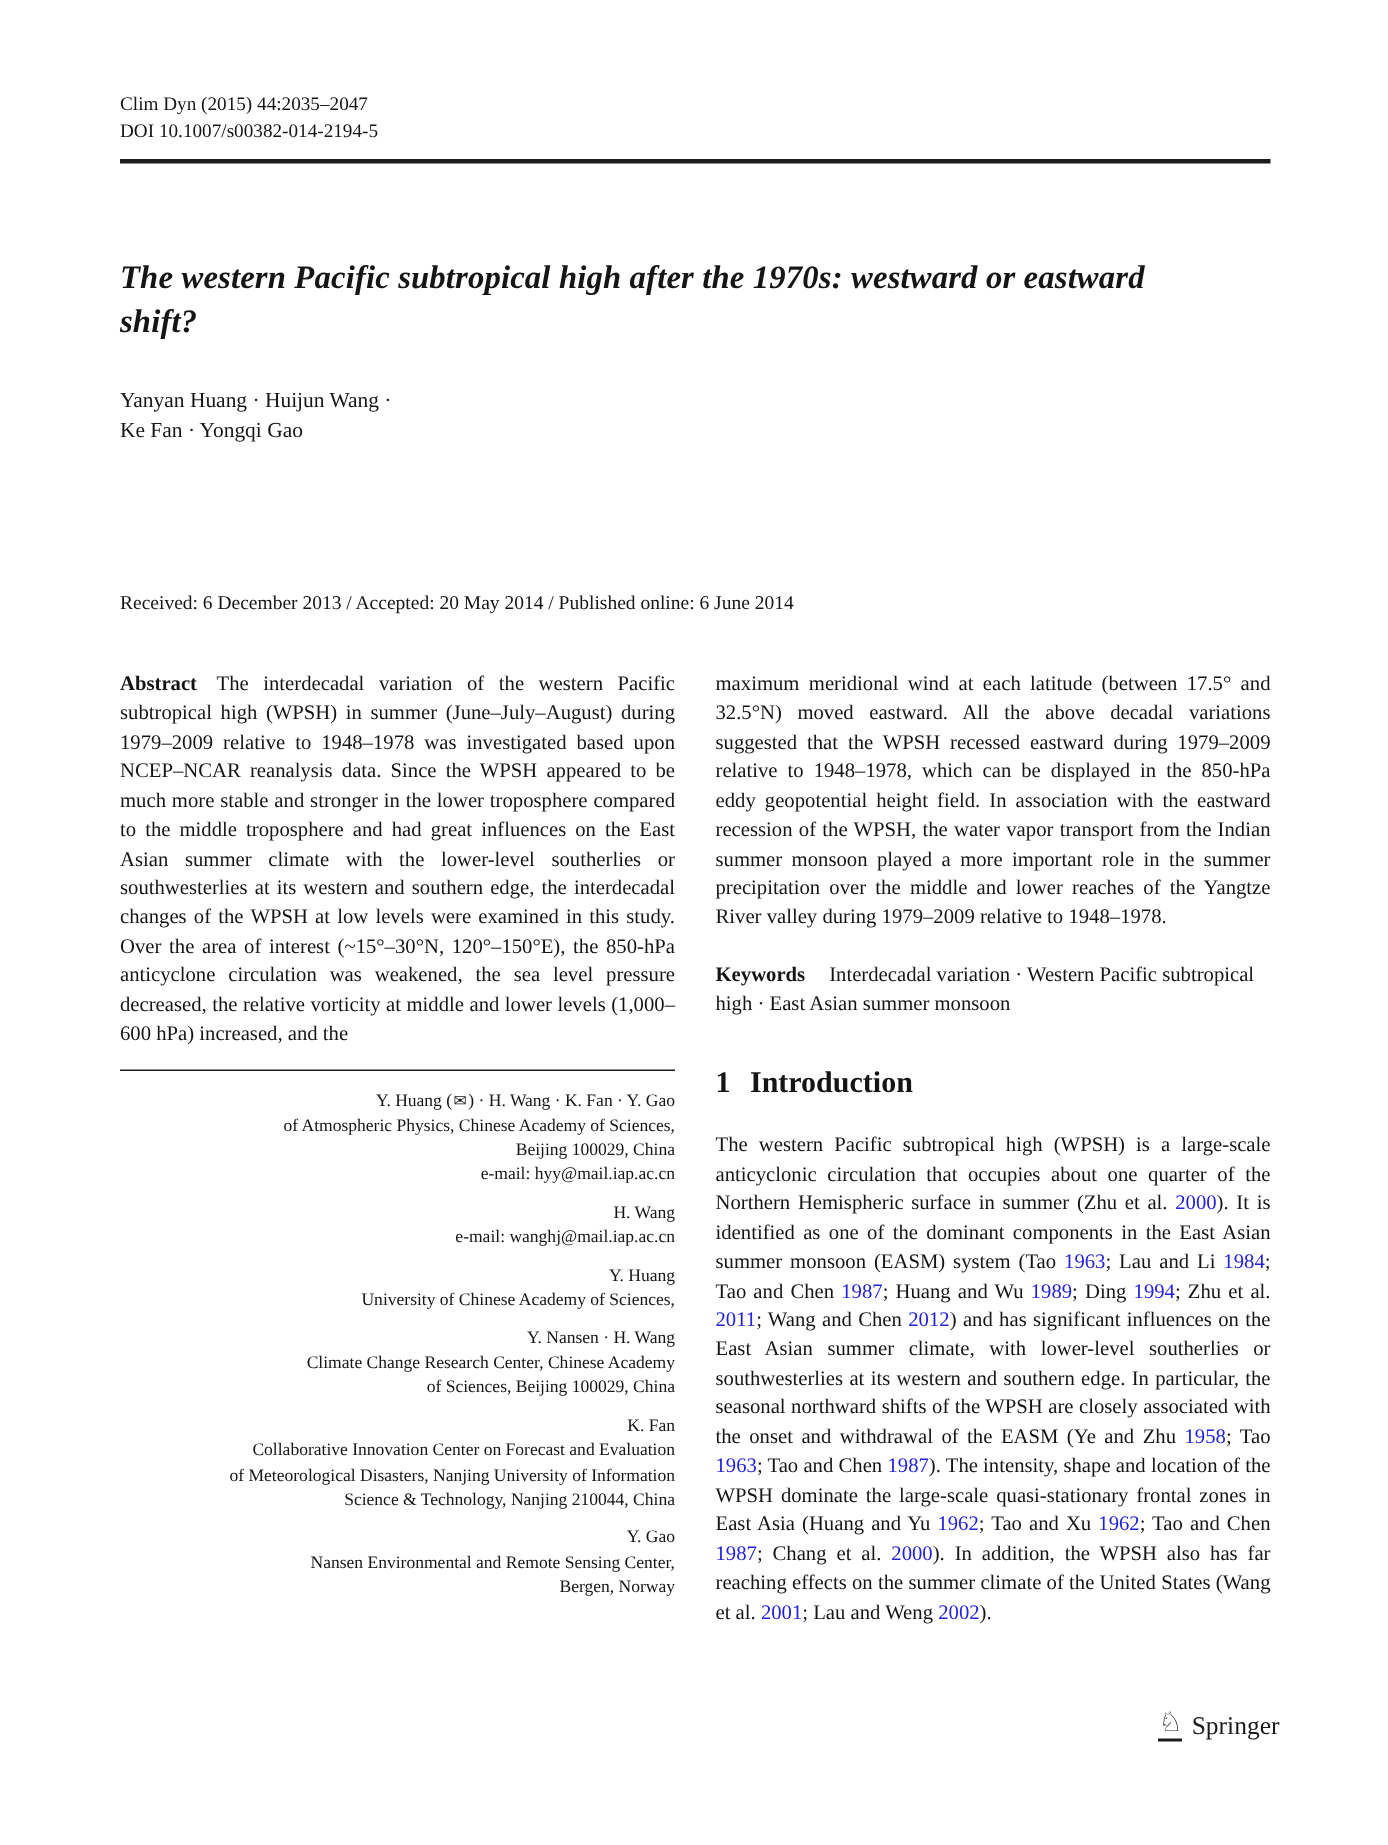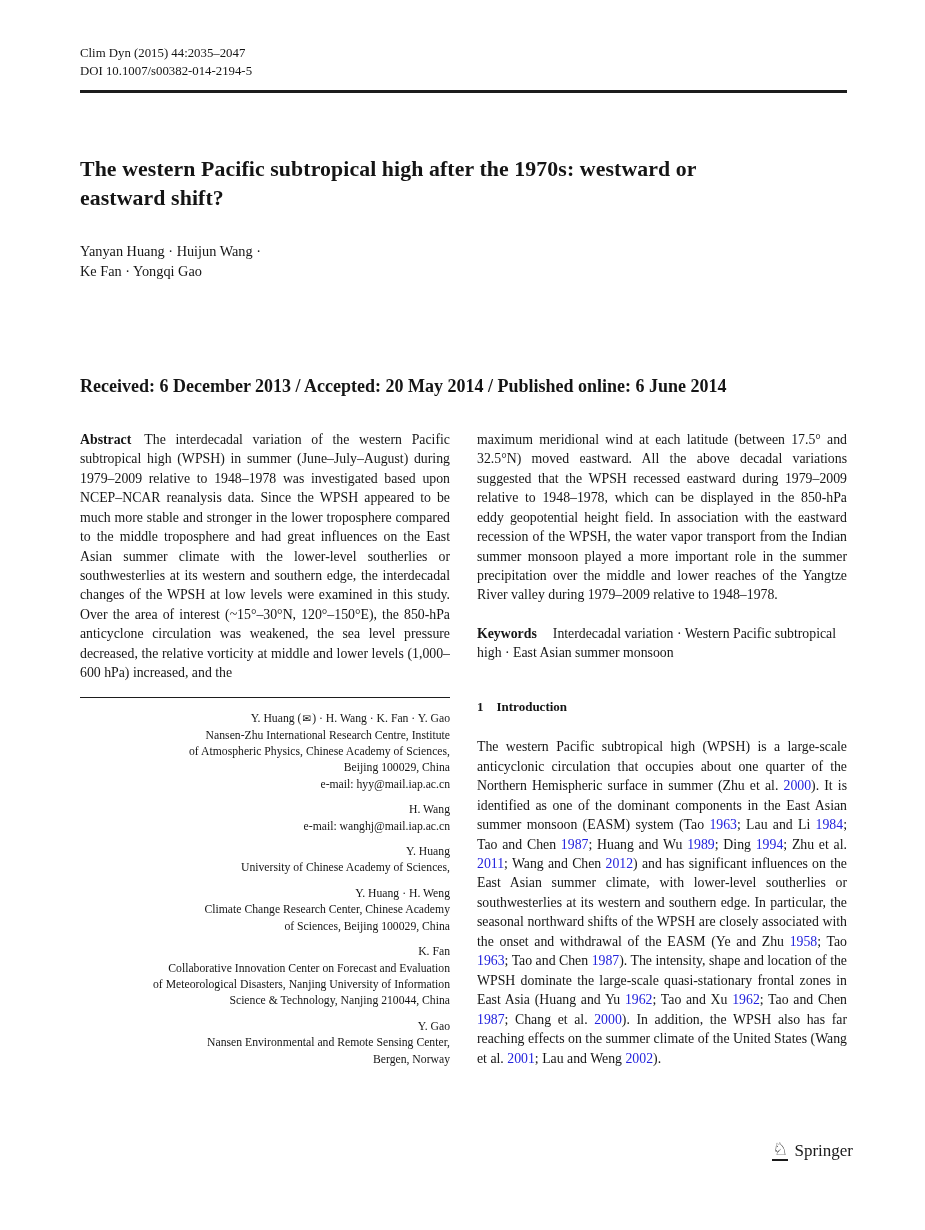--- a/index.html
+++ b/index.html
@@ -3,43 +3,43 @@
 <meta charset="utf-8">
 <style>
   html,body{margin:0;padding:0;background:#ffffff;}
   .page{
     position:relative;
     width:925px;height:1230px;
     background:#ffffff;
     color:#151515;
     font-family:"Liberation Serif","DejaVu Serif",serif;
     box-sizing:border-box;
-    padding:44px 78px 0 80px;
+    padding:60px 78px 0 80px;
     overflow:hidden;
   }
   .journal-line{font-size:12.8px;line-height:18px;}
   .header-rule{height:2.5px;background:#1d1d1d;margin-top:10px;}
   .title{
     margin-top:62px;
     font-size:21.8px;font-weight:700;line-height:1.35;
     max-width:700px;letter-spacing:0.1px;
   }
   .authors{margin-top:29px;font-size:14.3px;font-weight:400;line-height:19.5px;max-width:420px;}
-  .dates{margin-top:97px;font-size:18px;line-height:16.5px;font-weight:bold;}
+  .dates{margin-top:97px;font-size:13px;line-height:16.5px;}
   .cols{margin-top:35px;display:flex;gap:27px;}
   .col{width:370px;font-size:13.8px;line-height:19.45px;text-align:justify;}
   .b{font-weight:700;}
   .label-gap{display:inline-block;width:13px;}
   .kw-gap{display:inline-block;width:16px;}
   .fn-rule{height:1.5px;background:#1d1d1d;margin-top:14px;}
   .footnotes{margin-top:12px;font-size:11.7px;line-height:16.4px;text-align:right;}
   .fn-block{margin-bottom:9px;}
   .env{font-family:"DejaVu Sans",sans-serif;font-size:10.5px;padding:0 1px;}
   .kw{margin-top:19px;text-align:left;}
-  .sec-heading{margin-top:34px;font-size:13px;font-weight:700;}
+  .sec-heading{margin-top:34px;font-size:20px;font-weight:700;}
   .sec-num{margin-right:13px;}
   .intro{margin-top:21px;}
   .cite{color:var(--link-blue,#2222dd);cursor:pointer;}
   .springer{
     position:absolute;right:72px;top:1140px;
     display:flex;align-items:center;
     font-size:17px;color:#1a1a1a;
   }
   .knight{
     font-family:"DejaVu Sans",sans-serif;
@@ -50,21 +50,21 @@
 </style>
 </head>
 <body>
 
 <div class="page">
 
   <div class="journal-line">Clim Dyn (2015) 44:2035–2047</div>
   <div class="journal-line">DOI 10.1007/s00382-014-2194-5</div>
   <div class="header-rule"></div>
 
-  <h1 class="title" style="margin-bottom:0;">The western Pacific subtropical high after the 1970s: westward or eastward shift?</h1>
+  <h1 class="title" style="margin-bottom:0;font-style:italic;">The western Pacific subtropical high after the 1970s: westward or eastward shift?</h1>
 
   <div class="authors">
     <div>Yanyan Huang · Huijun Wang ·</div>
     <div>Ke Fan · Yongqi Gao</div>
   </div>
 
   <div class="dates">
     <div>Received: 6 December 2013 / Accepted: 20 May 2014 / Published online: 6 June 2014</div>
   </div>
 
@@ -74,37 +74,36 @@
       <div>
         <span class="b">Abstract</span><span class="label-gap"></span><span>The interdecadal variation of the western Pacific subtropical high (WPSH) in summer (June–July–August) during 1979–2009 relative to 1948–1978 was investigated based upon NCEP–NCAR reanalysis data. Since the WPSH appeared to be much more stable and stronger in the lower troposphere compared to the middle troposphere and had great influences on the East Asian summer climate with the lower-level southerlies or southwesterlies at its western and southern edge, the interdecadal changes of the WPSH at low levels were examined in this study. Over the area of interest (~15°–30°N, 120°–150°E), the 850-hPa anticyclone circulation was weakened, the sea level pressure decreased, the relative vorticity at middle and lower levels (1,000–600 hPa) increased, and the</span>
       </div>
 
       <div class="fn-rule"></div>
 
       <div class="footnotes">
         <div class="fn-block">
           <div><span>Y. Huang (</span><span class="env">✉</span><span>) · H. Wang · K. Fan · Y. Gao</span></div>
           <div id="author-note-lines">
-              <div>Nansen-Zhu International Research Centre, Institute</div>
               <div>of Atmospheric Physics, Chinese Academy of Sciences,</div>
               <div>Beijing 100029, China</div>
               <div>e-mail: hyy@mail.iap.ac.cn</div>
             </div>
         </div>
         <div id="footnote-blocks">
             <div class="fn-block">
               <div>H. Wang</div>
               <div>e-mail: wanghj@mail.iap.ac.cn</div>
             </div>
             <div class="fn-block">
               <div>Y. Huang</div>
               <div>University of Chinese Academy of Sciences,</div>
             </div>
             <div class="fn-block">
-              <div>Y. Huang · H. Weng</div>
+              <div>Y. Nansen · H. Wang</div>
               <div>Climate Change Research Center, Chinese Academy</div>
               <div>of Sciences, Beijing 100029, China</div>
             </div>
             <div class="fn-block">
               <div>K. Fan</div>
               <div>Collaborative Innovation Center on Forecast and Evaluation</div>
               <div>of Meteorological Disasters, Nanjing University of Information</div>
               <div>Science &amp; Technology, Nanjing 210044, China</div>
             </div>
             <div class="fn-block">

